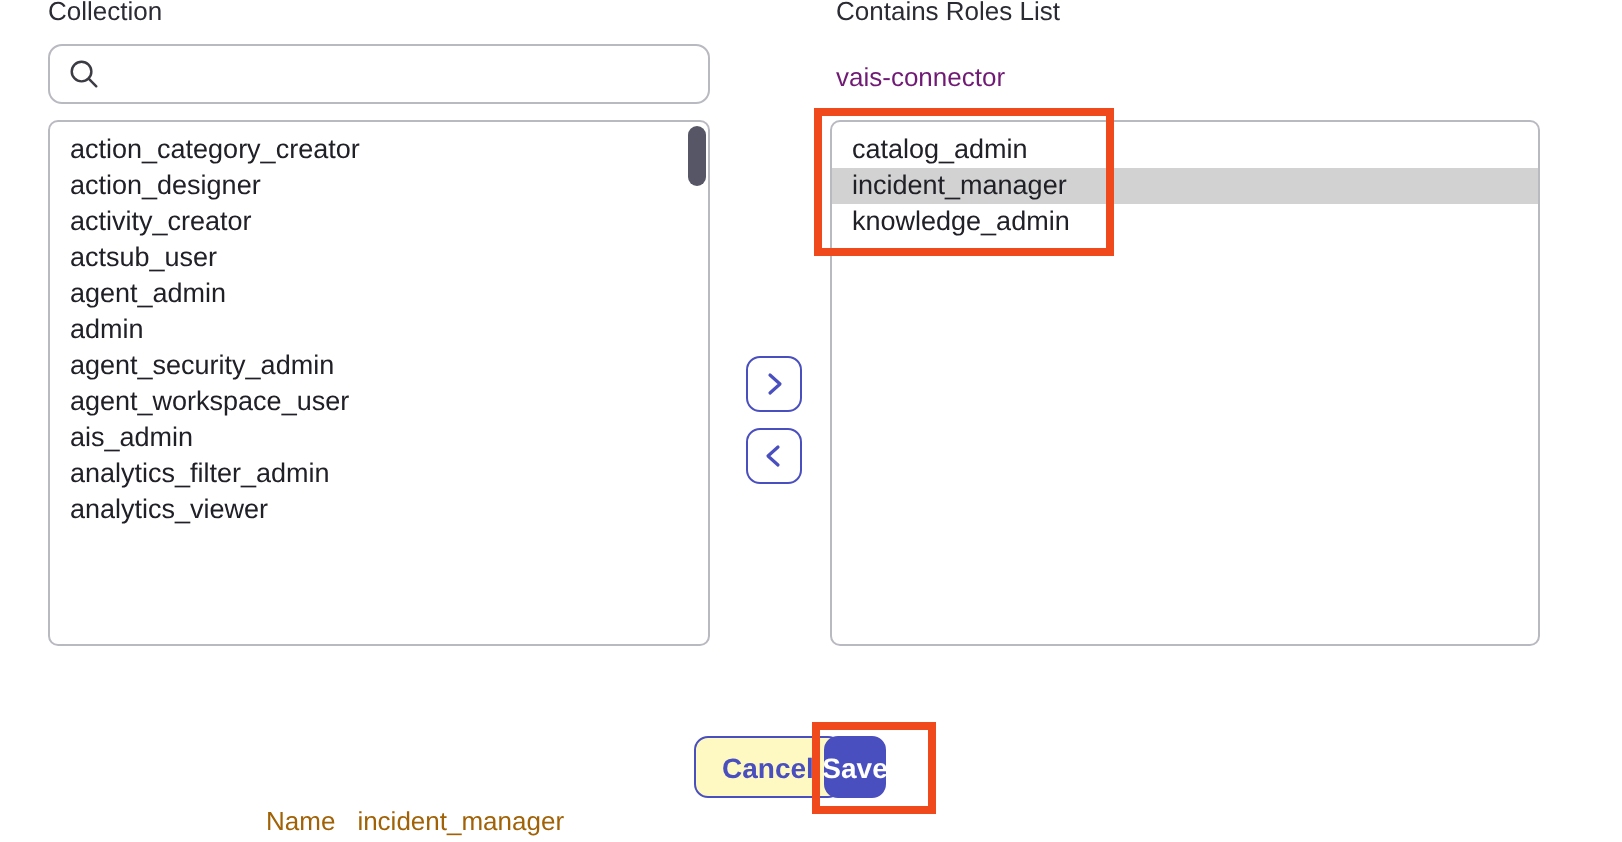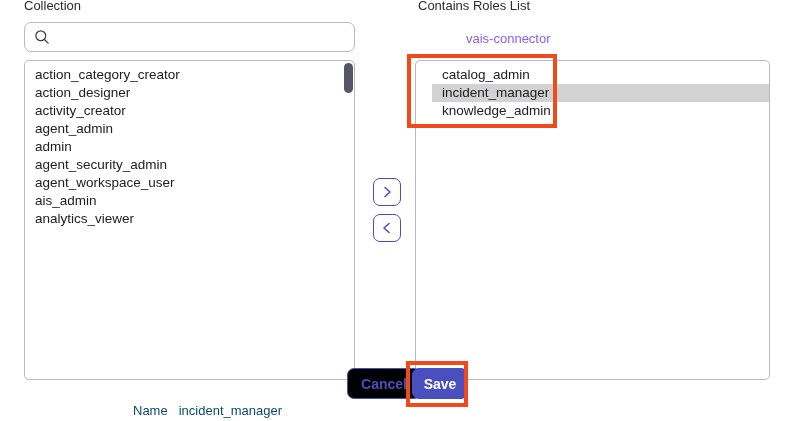--- a/index.html
+++ b/index.html
@@ -23,23 +23,22 @@
   }
   .panel-label{
     position:absolute;
     font-size:13px;
     color:#2b2b33;
     white-space:nowrap;
   }
   .sublabel{
     position:absolute;
     font-size:13px;
-    color:#8b5cf6;
-    white-space:nowrap;
-    margin-left:48px;
+    color:#701a75;
+    white-space:nowrap;
   }
   .search-box{
     position:absolute;
     left:24px;top:22px;width:331px;height:30px;
     border:1px solid var(--border);
     border-radius:7px;
     background:#fff;
     display:flex;align-items:center;
     padding:0 8px;
   }
@@ -49,29 +48,29 @@
   }
   .search-input{
     border:none;outline:none;
     flex:1;
     font-family:inherit;font-size:13px;color:var(--text);
     margin-left:6px;
     background:transparent;
   }
   .listbox{
     position:absolute;
-    top:60px;height:320px;
+    top:60px;height:263px;
     border:1px solid var(--border);
     border-radius:5px;
     background:#fff;
     overflow:hidden;
     padding-top:5px;
   }
   .listbox.left{left:24px;width:331px;}
-  .listbox.right{left:415px;width:355px;padding-left:16px;}
+  .listbox.right{left:415px;width:355px;}
   .list-item{
     font-size:13.5px;
     line-height:18px;
     height:18px;
     padding-left:10px;
     white-space:nowrap;
     color:#202027;
     cursor:default;
   }
   .list-item.selected{
@@ -101,26 +100,26 @@
     height:31px;
     border-radius:7px;
     font-family:inherit;
     font-size:14px;
     font-weight:bold;
     cursor:pointer;
     display:flex;align-items:center;justify-content:center;
   }
   .btn.cancel{
     left:347px;top:368px;width:74px;
-    background:#000000;
+    background:#fef9c3;
     border:1.5px solid var(--accent);
     color:var(--accent);
   }
   .btn.save{
-    left:412px;top:368px;width:56px;
+    left:412px;top:368px;width:31px;
     background:var(--accent);
     border:1.5px solid var(--accent);
     color:#ffffff;
   }
   .annotation{
     position:absolute;
     border:4px solid var(--annotation);
     background:transparent;
     pointer-events:none;
     z-index:5;
@@ -128,21 +127,21 @@
   .annotation.roles{
     left:407px;top:54px;width:150px;height:74px;
   }
   .annotation.save{
     left:406px;top:361px;width:62px;height:46px;
   }
   .name-row{
     position:absolute;
     left:133px;top:403px;
     display:flex;gap:11px;
-    font-size:13px;color:#0c4a6e;
+    font-size:13px;color:#a16207;
     white-space:nowrap;
   }
 </style>
 </head>
 <body>
 
 <div class="stage">
 
   <div class="panel-label" style="left:24px;top:-2px;">Collection</div>
 
@@ -152,25 +151,27 @@
       <line x1="14" y1="14" x2="18.5" y2="18.5" stroke="#3b3b44" stroke-width="1.5" stroke-linecap="round"></line>
     </svg>
     <input class="search-input" type="text" placeholder="" style="">
   </div>
 
   <div class="listbox left">
 
   <div class="list-item">action_category_creator</div>
       <div class="list-item">action_designer</div>
       <div class="list-item">activity_creator</div>
+      <div class="list-item">actsub_user</div>
       <div class="list-item">agent_admin</div>
       <div class="list-item">admin</div>
       <div class="list-item">agent_security_admin</div>
       <div class="list-item">agent_workspace_user</div>
       <div class="list-item">ais_admin</div>
+      <div class="list-item">analytics_filter_admin</div>
       <div class="list-item">analytics_viewer</div>
     </div>
   <div class="scroll-thumb" style="left:344px;top:63px;"></div>
 
   <button class="chev-btn" style="top:178px;">
     <svg width="16" height="16" viewBox="0 0 16 16">
       <polyline points="6,3.5 11,8 6,12.5" fill="none" stroke="#4a4fbf" stroke-width="1.6" stroke-linecap="round" stroke-linejoin="round"></polyline>
     </svg>
   </button>
   <button class="chev-btn" style="top:214px;">

